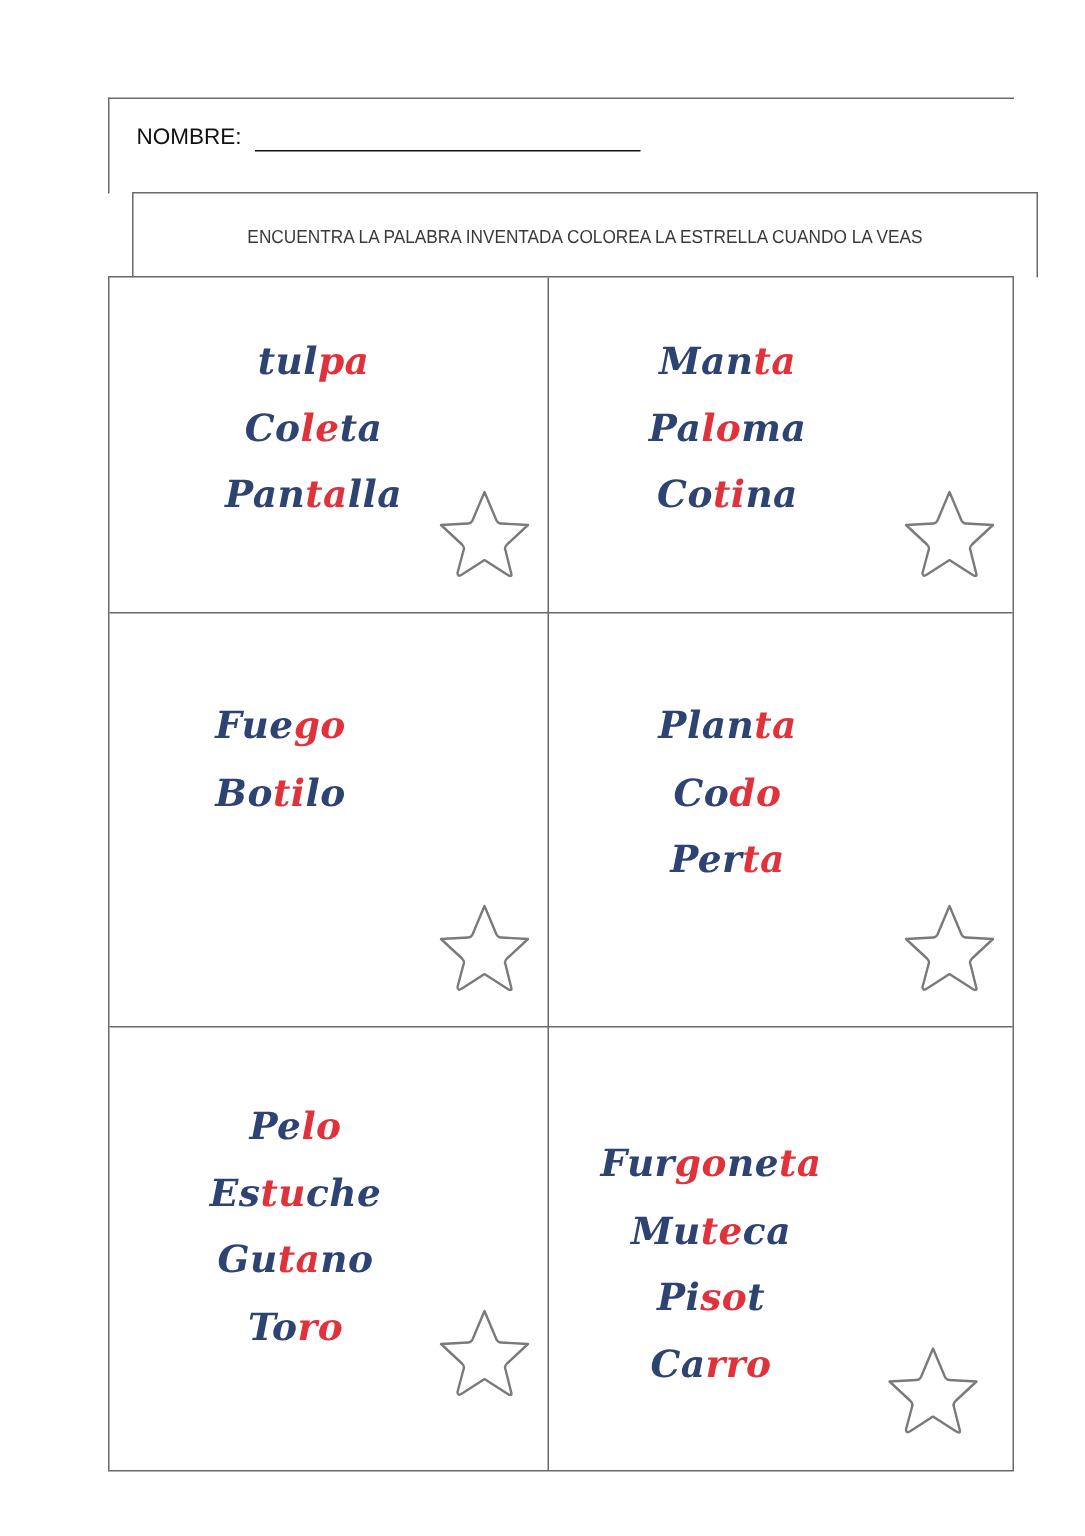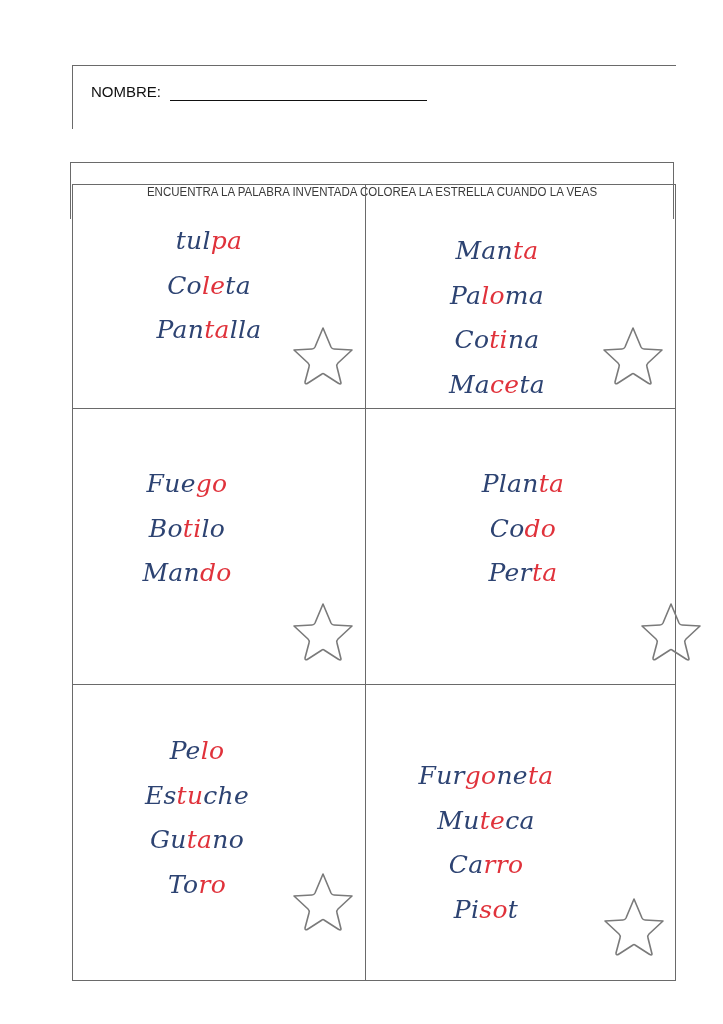--- a/index.html
+++ b/index.html
@@ -6,34 +6,34 @@
   body { width: 723px; height: 1024px; position: relative; overflow: hidden; font-family: "Liberation Sans", sans-serif; }
 
   .sheet { position: absolute; left: 0; top: 0; width: 723px; height: 1024px; }
 
   
   .name-box { position: absolute; left: 72px; top: 65px; width: 604px; height: 64px;
     border-top: 1.5px solid #6a6a6a; border-left: 1.5px solid #6a6a6a; box-sizing: border-box; }
   .name-label { position: absolute; left: 18px; top: 17px; font-size: 15px; color: #111; letter-spacing: 0; }
   .name-line { position: absolute; left: 97px; top: 34px; width: 257px; height: 0; border-bottom: 1.5px solid #111; }
 
-  .instr-box { position: absolute; left: 70px; top: 128px; width: 604px; height: 57px;
-    border: 1.5px solid #6a6a6a; border-bottom: none; box-sizing: border-box; margin-top: 34px; }
+  .instr-box { position: absolute; left: 88px; top: 128px; width: 604px; height: 57px;
+    border: 1.5px solid #6a6a6a; border-bottom: none; box-sizing: border-box; }
   .instr-text { position: absolute; left: 0; right: 0; top: 22px; text-align: center;
     font-size: 12.5px; color: #3a3a3a; letter-spacing: 0; transform: scaleX(0.92); transform-origin: center; white-space: nowrap; }
 
   .grid { position: absolute; left: 72px; top: 184px; width: 604px; height: 797px;
     border: 1.5px solid #6a6a6a; box-sizing: border-box; }
   .hline { position: absolute; left: 0; right: 0; height: 0; border-top: 1.5px solid #6a6a6a; }
   .vline { position: absolute; top: 0; bottom: 0; left: 292px; width: 0; border-left: 1.5px solid #6a6a6a; }
 
   .cell { position: absolute; }
   .word-list { position: absolute; left: 0; width: 200px; text-align: center; }
   .word { display: block; font-family: "DejaVu Serif", serif; font-style: italic; font-size: 25px;
-    line-height: 44.5px; letter-spacing: 0.3px; white-space: nowrap; }
+    line-height: 44.5px; letter-spacing: 0.3px; white-space: nowrap; font-weight: bold; }
   .seg-blue { color: #2d4372; }
   .seg-red { color: #e0323b; }
 
   .star { position: absolute; width: 64px; height: 60px; cursor: pointer; }
   .star svg { width: 100%; height: 100%; display: block; }
 </style>
 </head>
 <body>
 
 <div class="sheet">
@@ -59,47 +59,45 @@
           <span class="word"><span class="seg-blue">Pan</span><span class="seg-red">ta</span><span class="seg-blue">lla</span></span>
         </div>
       <div class="star" style="left:218px;top:140px;">
           <svg viewBox="0 0 64 60" xmlns="http://www.w3.org/2000/svg">
             <path d="M32 3 L40 22 Q41 24 43 24 L61 25 L47 38 Q45 40 46 42 L50 58 Q50 60 47 58 L33 49 Q32 48 31 49 L17 58 Q14 60 14 57 L18 42 Q19 40 17 38 L3 25 L21 24 Q23 24 24 22 Z" fill="none" stroke="#7a7a7a" stroke-width="1.6" stroke-linejoin="round"></path>
           </svg>
         </div>
     </div>
 
     <div class="cell" style="left:292px;top:0;width:310px;height:223px;">
-      <div class="word-list" style="left:32px;top:34px;margin-top:10px;">
+      <div class="word-list" style="left:20px;top:34px;">
           <span class="word"><span class="seg-blue">Man</span><span class="seg-red">ta</span></span>
           <span class="word"><span class="seg-blue">Pa</span><span class="seg-red">lo</span><span class="seg-blue">ma</span></span>
           <span class="word"><span class="seg-blue">Co</span><span class="seg-red">ti</span><span class="seg-blue">na</span></span>
-          <span class="word"><span class="seg-blue">Ma</span><span class="seg-red">ce</span><span class="seg-blue">ta</span></span>
         </div>
       <div class="star" style="left:236px;top:140px;">
           <svg viewBox="0 0 64 60" xmlns="http://www.w3.org/2000/svg">
             <path d="M32 3 L40 22 Q41 24 43 24 L61 25 L47 38 Q45 40 46 42 L50 58 Q50 60 47 58 L33 49 Q32 48 31 49 L17 58 Q14 60 14 57 L18 42 Q19 40 17 38 L3 25 L21 24 Q23 24 24 22 Z" fill="none" stroke="#7a7a7a" stroke-width="1.6" stroke-linejoin="round"></path>
           </svg>
         </div>
     </div>
 
     <div class="cell" style="left:0;top:223px;width:292px;height:276px;">
       <div class="word-list" style="left:14px;top:54px;">
           <span class="word"><span class="seg-blue">Fue</span><span class="seg-red">go</span></span>
           <span class="word"><span class="seg-blue">Bo</span><span class="seg-red">ti</span><span class="seg-blue">lo</span></span>
-          <span class="word"><span class="seg-blue">Man</span><span class="seg-red">do</span></span>
         </div>
       <div class="star" style="left:218px;top:193px;">
           <svg viewBox="0 0 64 60" xmlns="http://www.w3.org/2000/svg">
             <path d="M32 3 L40 22 Q41 24 43 24 L61 25 L47 38 Q45 40 46 42 L50 58 Q50 60 47 58 L33 49 Q32 48 31 49 L17 58 Q14 60 14 57 L18 42 Q19 40 17 38 L3 25 L21 24 Q23 24 24 22 Z" fill="none" stroke="#7a7a7a" stroke-width="1.6" stroke-linejoin="round"></path>
           </svg>
         </div>
     </div>
 
-    <div class="cell" style="left:292px;top:223px;width:310px;height:276px;margin-left:38px;">
+    <div class="cell" style="left:292px;top:223px;width:310px;height:276px;">
       <div class="word-list" style="left:20px;top:54px;">
           <span class="word"><span class="seg-blue">Plan</span><span class="seg-red">ta</span></span>
           <span class="word"><span class="seg-blue">Co</span><span class="seg-red">do</span></span>
           <span class="word"><span class="seg-blue">Per</span><span class="seg-red">ta</span></span>
         </div>
       <div class="star" style="left:236px;top:193px;">
           <svg viewBox="0 0 64 60" xmlns="http://www.w3.org/2000/svg">
             <path d="M32 3 L40 22 Q41 24 43 24 L61 25 L47 38 Q45 40 46 42 L50 58 Q50 60 47 58 L33 49 Q32 48 31 49 L17 58 Q14 60 14 57 L18 42 Q19 40 17 38 L3 25 L21 24 Q23 24 24 22 Z" fill="none" stroke="#7a7a7a" stroke-width="1.6" stroke-linejoin="round"></path>
           </svg>
         </div>
@@ -112,26 +110,26 @@
           <span class="word"><span class="seg-blue">Gu</span><span class="seg-red">ta</span><span class="seg-blue">no</span></span>
           <span class="word"><span class="seg-blue">To</span><span class="seg-red">ro</span></span>
         </div>
       <div class="star" style="left:218px;top:212px;">
           <svg viewBox="0 0 64 60" xmlns="http://www.w3.org/2000/svg">
             <path d="M32 3 L40 22 Q41 24 43 24 L61 25 L47 38 Q45 40 46 42 L50 58 Q50 60 47 58 L33 49 Q32 48 31 49 L17 58 Q14 60 14 57 L18 42 Q19 40 17 38 L3 25 L21 24 Q23 24 24 22 Z" fill="none" stroke="#7a7a7a" stroke-width="1.6" stroke-linejoin="round"></path>
           </svg>
         </div>
     </div>
 
-    <div class="cell" style="left:293px;top:499px;width:310px;height:296px;padding-left:24px;">
+    <div class="cell" style="left:281px;top:499px;width:310px;height:296px;padding-left:24px;">
       <div class="word-list" style="left:20px;top:70px;">
           <span class="word"><span class="seg-blue">Fur</span><span class="seg-red">go</span><span class="seg-blue">ne</span><span class="seg-red">ta</span></span>
           <span class="word"><span class="seg-blue">Mu</span><span class="seg-red">te</span><span class="seg-blue">ca</span></span>
+          <span class="word"><span class="seg-blue">Pi</span><span class="seg-red">so</span><span class="seg-blue">t</span></span>
           <span class="word"><span class="seg-blue">Ca</span><span class="seg-red">rro</span></span>
-          <span class="word"><span class="seg-blue">Pi</span><span class="seg-red">so</span><span class="seg-blue">t</span></span>
         </div>
       <div class="star" style="left:236px;top:212px;">
           <svg viewBox="0 0 64 60" xmlns="http://www.w3.org/2000/svg">
             <path d="M32 3 L40 22 Q41 24 43 24 L61 25 L47 38 Q45 40 46 42 L50 58 Q50 60 47 58 L33 49 Q32 48 31 49 L17 58 Q14 60 14 57 L18 42 Q19 40 17 38 L3 25 L21 24 Q23 24 24 22 Z" fill="none" stroke="#7a7a7a" stroke-width="1.6" stroke-linejoin="round"></path>
           </svg>
         </div>
     </div>
   </div>
 </div>
 

